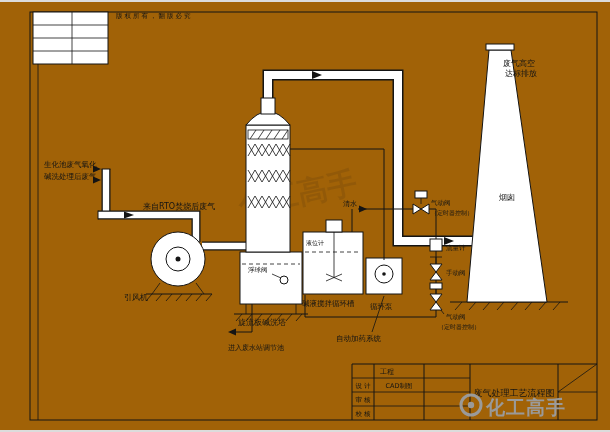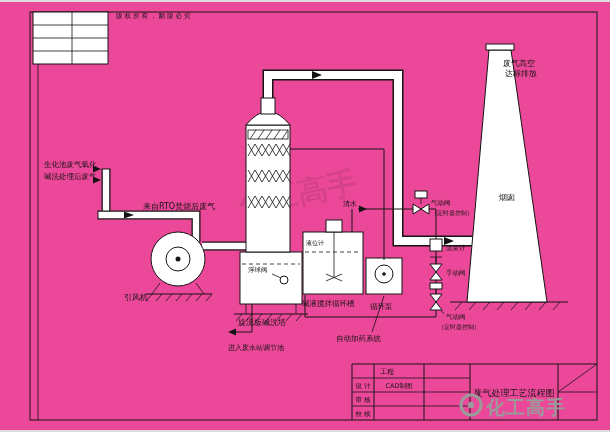--- a/index.html
+++ b/index.html
@@ -1,16 +1,16 @@
 <!DOCTYPE html>
 <html><head>
 <meta charset="utf-8">
 <style>
   html,body{margin:0;padding:0;background:#ffffff;}
-  .stage{position:relative;width:610px;height:432px;background:#ec4899;overflow:hidden;
+  .stage{position:relative;width:610px;height:432px;background:#a16207;overflow:hidden;
          border-top:2px solid #dcdcdc;border-bottom:2px solid #dcdcdc;box-sizing:border-box;}
   svg{position:absolute;left:0;top:0;display:block;}
   text{font-family:"DejaVu Sans","Liberation Sans",sans-serif;fill:#141414;}
   .eq{fill:#ffffff;stroke:#141414;stroke-width:1;}
   .thin{fill:none;stroke:#141414;stroke-width:1;}
   .thin2{fill:none;stroke:#141414;stroke-width:0.8;}
   .pipeO{fill:none;stroke:#141414;stroke-linejoin:miter;}
   .pipeI{fill:none;stroke:#ffffff;stroke-linejoin:miter;}
   .arrow{fill:#141414;stroke:none;}
   .dash{fill:none;stroke:#141414;stroke-width:0.8;stroke-dasharray:4 3;}

